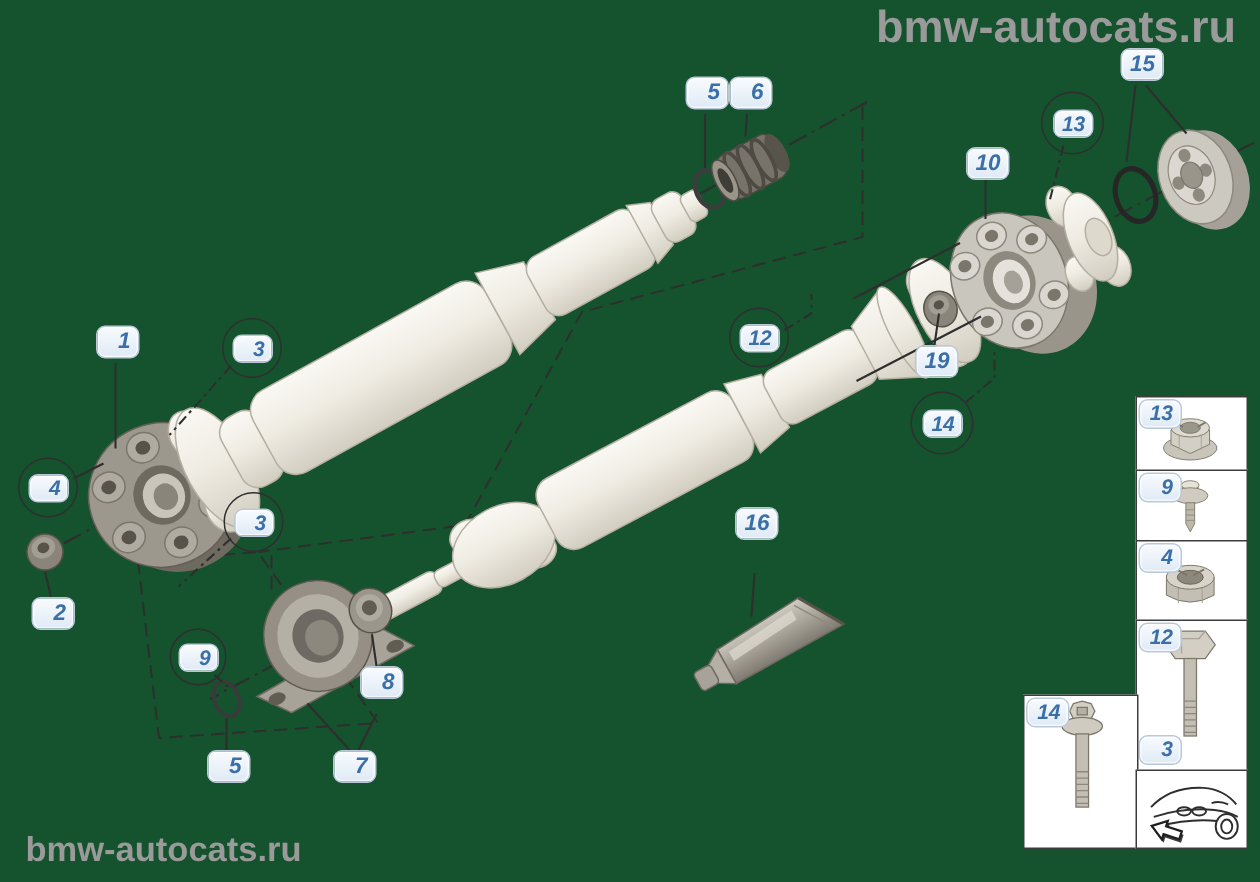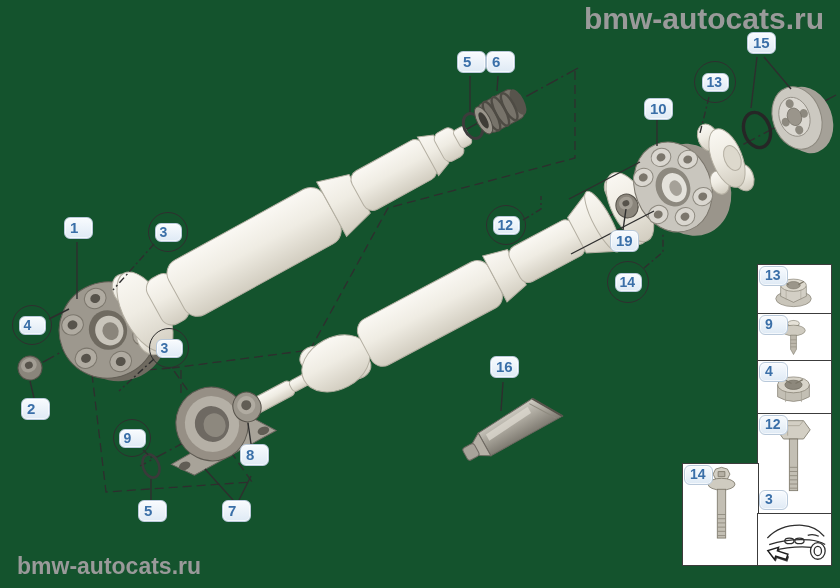--- a/index.html
+++ b/index.html
@@ -3,25 +3,25 @@
 <meta charset="utf-8">
 <style>
   html,body{margin:0;padding:0;background:#fff;}
   .stage{position:relative;width:840px;height:588px;background:#14532d;overflow:hidden;
          font-family:"Liberation Sans", sans-serif;}
   .wm{position:absolute;color:#9a9a9a;font-family:"Liberation Sans",sans-serif;white-space:nowrap;}
   .wm-tr{top:2px;right:16px;font-size:30px;font-weight:bold;}
   .wm-bl{bottom:8px;left:17px;font-size:23px;font-weight:bold;}
   svg.layer{position:absolute;left:0;top:0;}
   
-  .chip{display:inline-block;min-width:17px;padding:1px 5px 2px 5px;text-align:left;
+  .chip{display:inline-block;min-width:17px;padding:1px 5px 2px 5px;text-align:right;
         background:linear-gradient(#f8fbfe,#dfeaf5);
         border:1px solid #b9c9da;border-radius:6px;
         color:#3a6fa8;font-weight:bold;font-size:15px;line-height:17px;
-        box-shadow:inset 0 0 0 1px rgba(255,255,255,.65);}
+        box-shadow:inset 0 0 0 1px rgba(255,255,255,.65);font-style:italic;}
   .callout{position:absolute;z-index:30;}
   .callout.circle{border:1.6px solid #2f2f2f;border-radius:50%;
         display:flex;align-items:center;justify-content:center;background:transparent;}
   .callout.circle .chip{font-size:14px;line-height:15px;padding:1px 4px 1px 4px;}
   
   .pbox{position:absolute;border:1.6px solid #3c3c3c;background:#fff;z-index:25;}
   .pbox .chip{position:absolute;left:1px;top:1px;font-size:14px;line-height:15px;z-index:2;}
   .pbox .chip.second{top:auto;bottom:4px;}
   .pbox svg{position:absolute;left:0;top:0;width:100%;height:100%;}
   .hidden-defs{position:absolute;width:0;height:0;overflow:hidden;}
@@ -319,21 +319,21 @@
       </div>
       <div class="callout" style="left: 610px; top: 230px;"><span class="chip">19</span></div>
       <div class="callout circle" style="left: 607px; top: 261px; width: 40px; height: 40px;">
         <span class="chip">14</span>
       </div>
       <div class="callout" style="left: 644px; top: 98px;"><span class="chip">10</span></div>
       <div class="callout circle" style="left: 694px; top: 61px; width: 40px; height: 40px;">
         <span class="chip">13</span>
       </div>
       <div class="callout" style="left: 747px; top: 32px;"><span class="chip">15</span></div>
-      <div class="callout" style="left: 490px; top: 356px;"><span class="chip">16</span></div>
+      <div class="callout" style="left: 490px; top: 338px;"><span class="chip">16</span></div>
       <div class="callout circle" style="left: 113px; top: 419px; width: 36px; height: 36px;">
         <span class="chip">9</span>
       </div>
       <div class="callout" style="left: 138px; top: 500px;"><span class="chip">5</span></div>
       <div class="callout" style="left: 240px; top: 444px;"><span class="chip">8</span></div>
       <div class="callout" style="left: 222px; top: 500px;"><span class="chip">7</span></div>
     </div>
   <div id="panel">
       <div class="pbox" style="left: 757px; top: 264px; width: 73px; height: 49px;">
         <svg viewBox="0 0 73 49">

